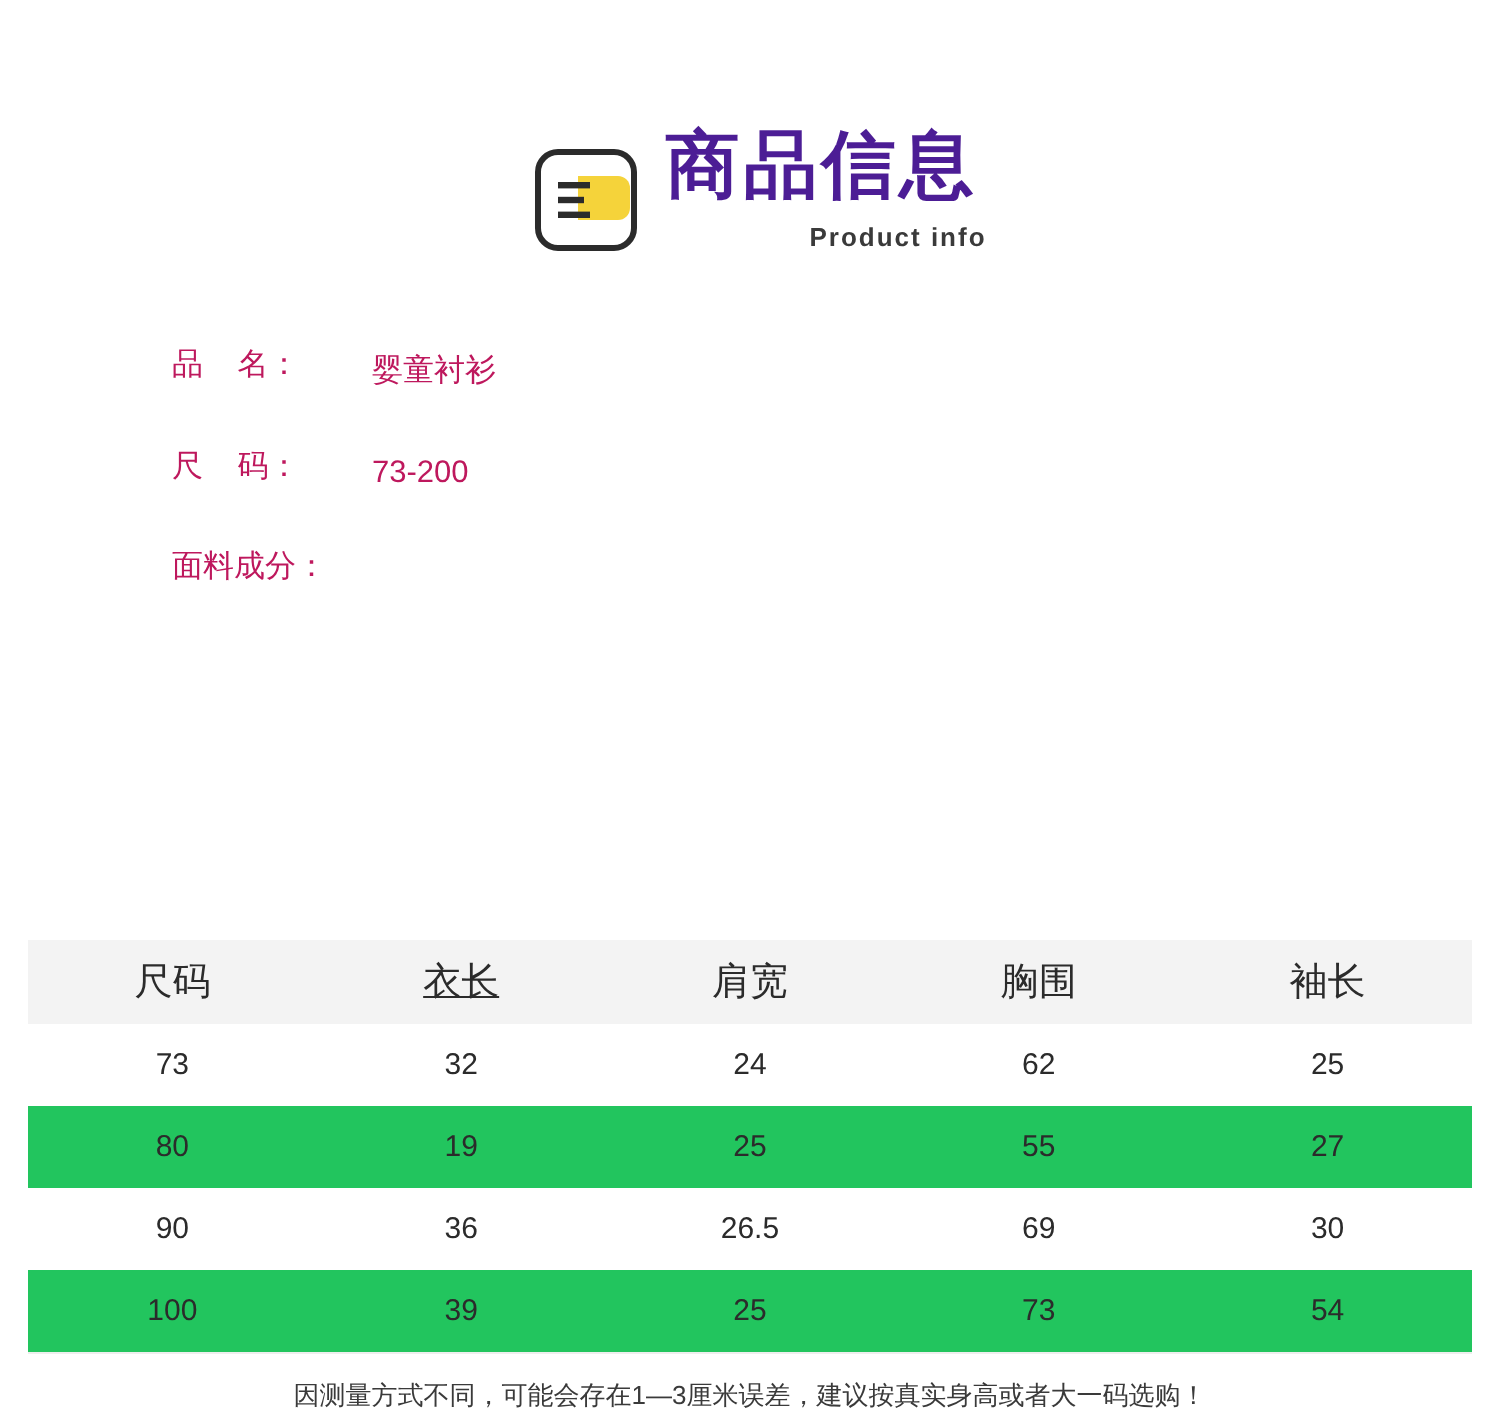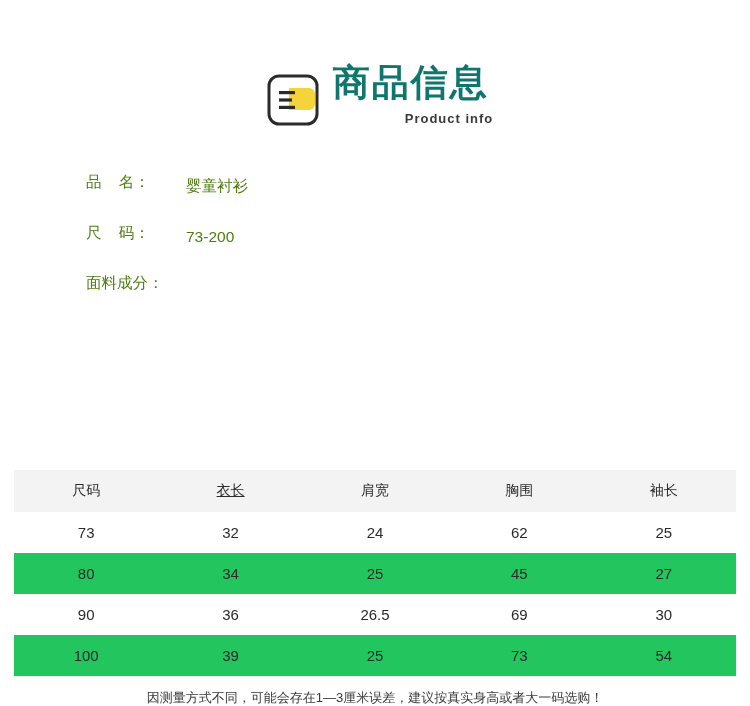--- a/index.html
+++ b/index.html
@@ -39,38 +39,38 @@
   .logo-mark svg { display: block; }
   .title-block {
     display: flex;
     flex-direction: column;
     align-items: flex-start;
   }
   .title-cn {
     font-size: 37px;
     font-weight: bold;
     letter-spacing: 2px;
-    color: #0f766e;
+    color: #4c1d95;
     line-height: 1.15;
   }
   .title-en {
     font-size: 13px;
     font-weight: bold;
     letter-spacing: 1px;
     color: #3a3a3a;
     margin-top: 6px;
     margin-left: 72px;
   }
 
   
   .info {
     margin-top: 46px;
     padding-left: 86px;
     font-size: 15.5px;
-    color: #4d7c0f;
+    color: #be185d;
   }
   .info-row {
     display: flex;
     align-items: flex-start;
     margin-bottom: 22px;
   }
   .info-label {
     width: 100px;
     flex: none;
     letter-spacing: 0px;
@@ -96,21 +96,21 @@
   }
   table.size-table th,
   table.size-table td {
     text-align: center;
     padding: 0;
     height: 41px;
     font-weight: normal;
   }
   table.size-table thead th {
     background: #f3f3f3;
-    font-size: 14px;
+    font-size: 19px;
     color: #2b2b2b;
     height: 42px;
   }
   table.size-table tbody tr.even td {
     background: #ffffff;
   }
   table.size-table tbody tr.odd td {
     background: #22c55e;
   }
   .note-row td {
@@ -175,23 +175,23 @@
       <tbody>
         <tr class="even">
           <td>73</td>
           <td>32</td>
           <td>24</td>
           <td>62</td>
           <td>25</td>
         </tr>
         <tr class="odd">
           <td>80</td>
-          <td>34</td>
+          <td>19</td>
           <td>25</td>
-          <td>45</td>
+          <td>55</td>
           <td>27</td>
         </tr>
         <tr class="even">
           <td>90</td>
           <td>36</td>
           <td>26.5</td>
           <td>69</td>
           <td>30</td>
         </tr>
         <tr class="odd">

